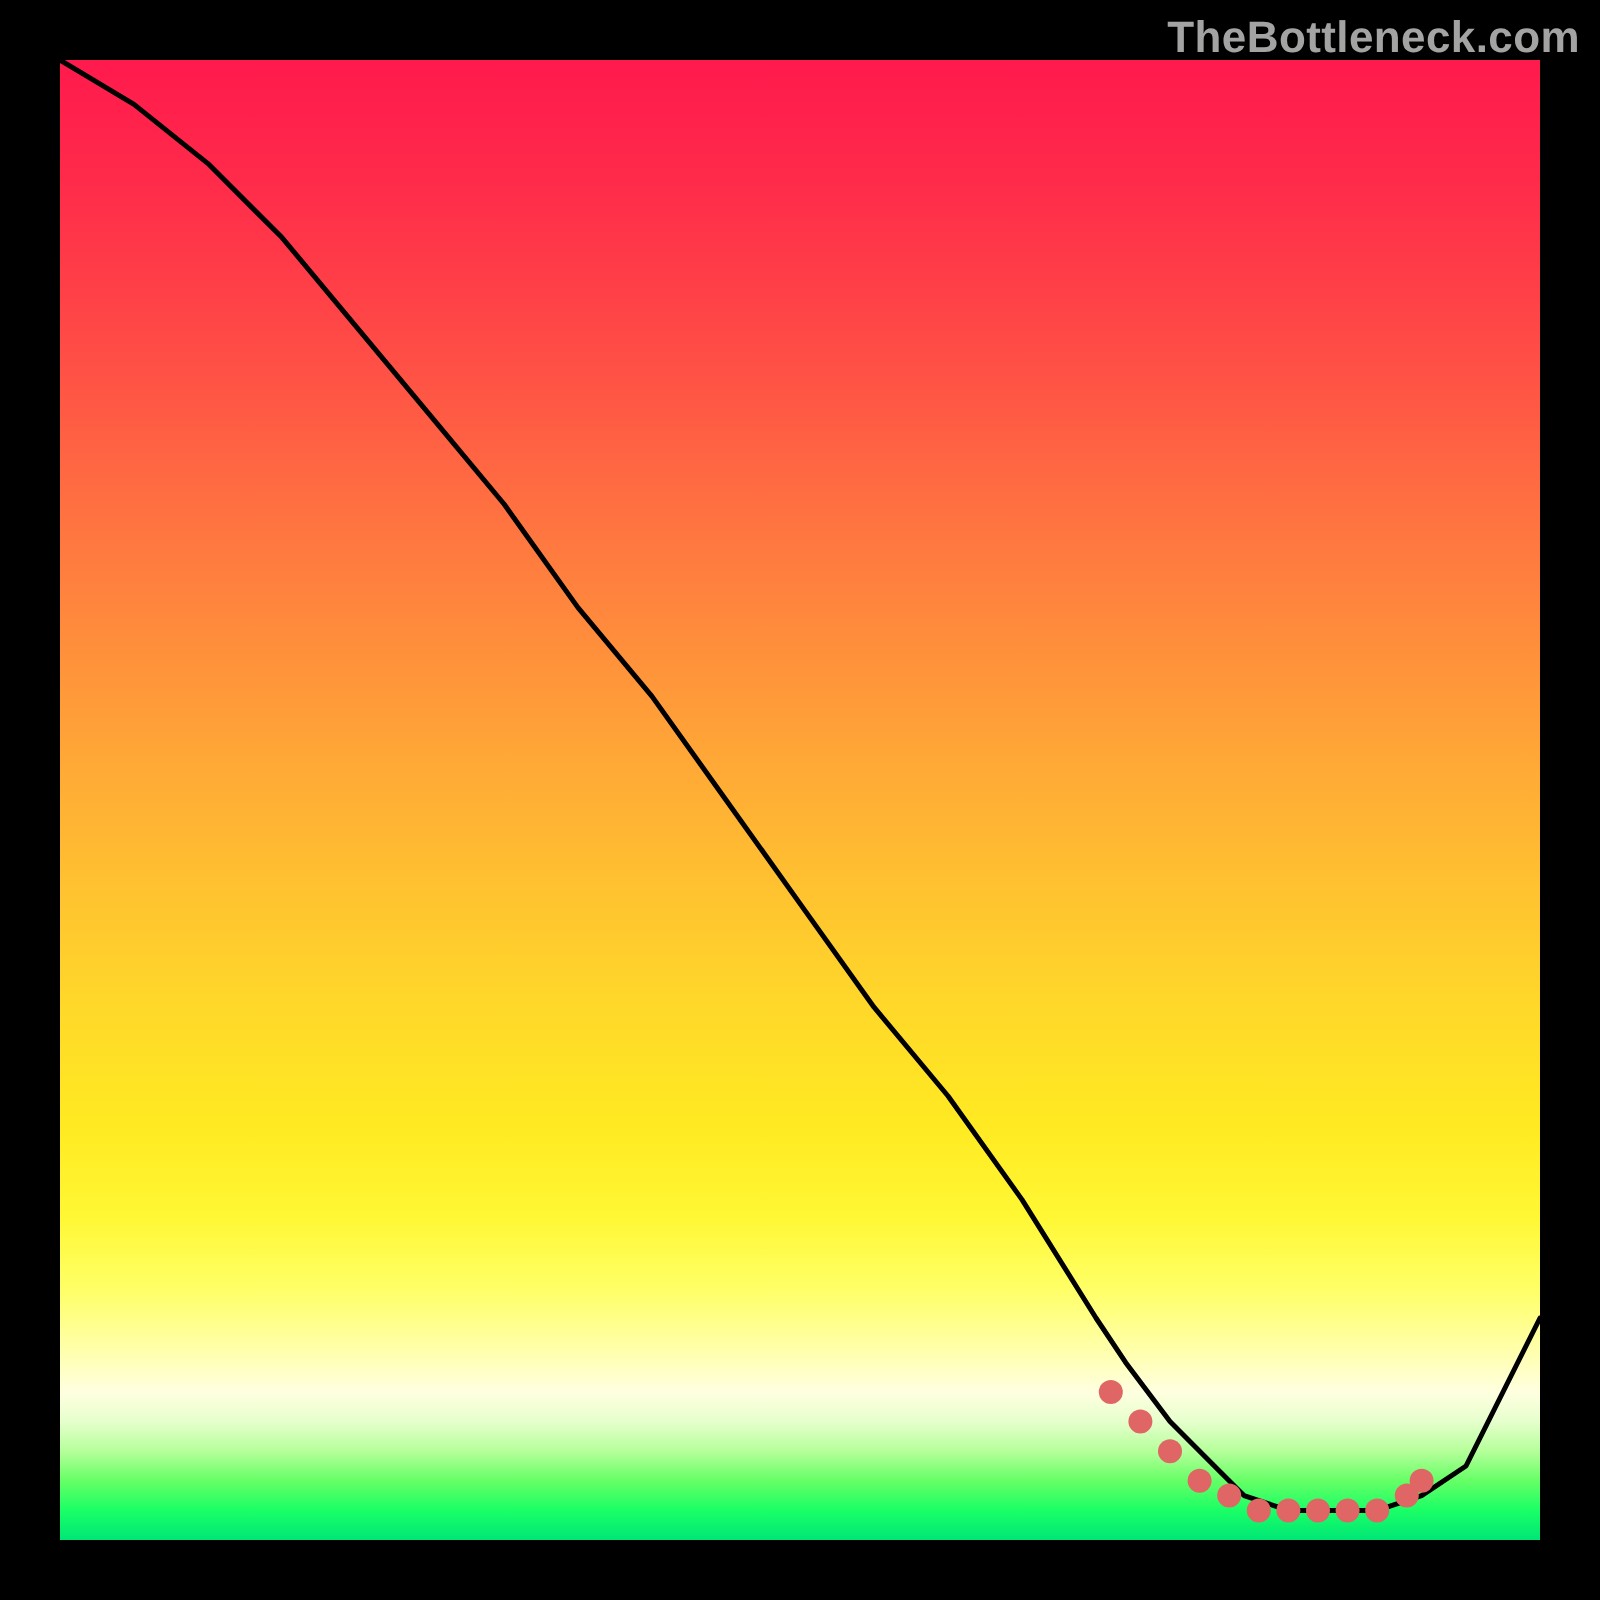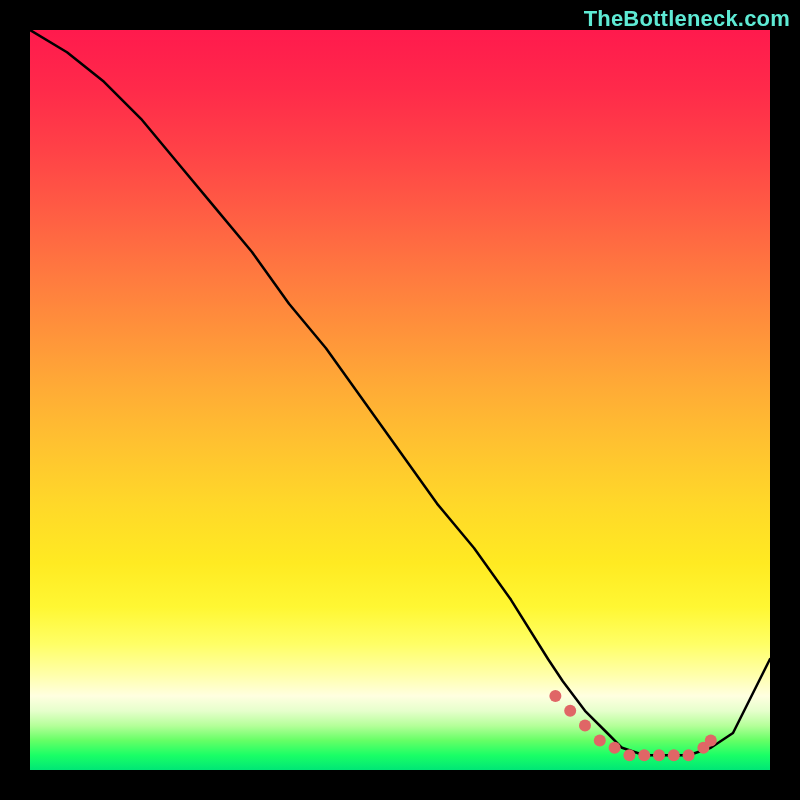--- a/index.html
+++ b/index.html
@@ -50,21 +50,21 @@
     position: absolute;
     left: 0;
     top: 0;
     width: 740px;
     height: 740px;
   }
   .watermark {
     position: absolute;
     top: 6px;
     right: 10px;
-    color: #5eead4;
+    color: #a3a3a3;
     font-size: 22px;
     font-weight: 600;
     letter-spacing: 0.2px;
   }
 </style>
 </head>
 <body>
 
 <div class="frame">
 

